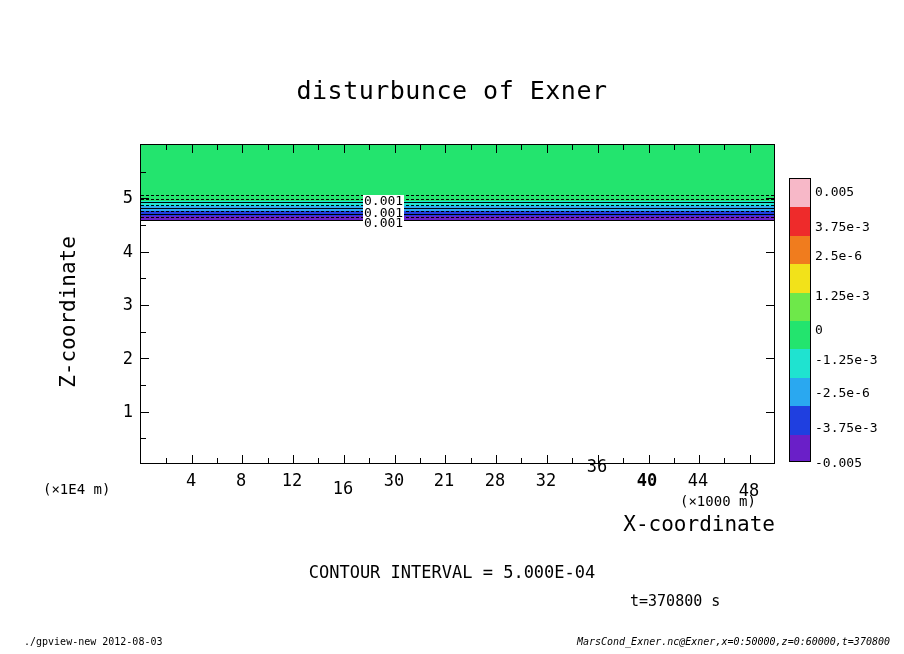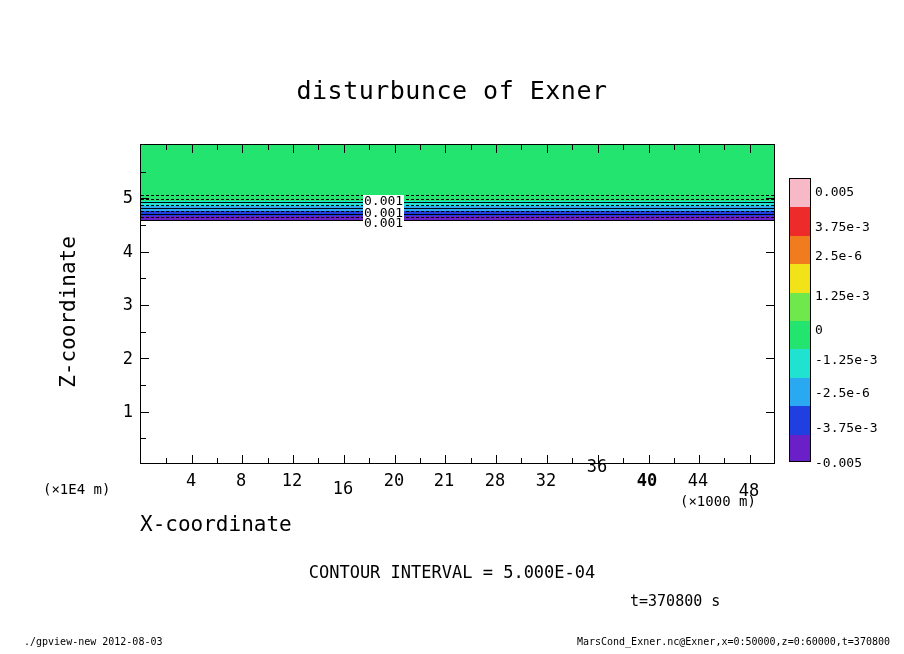--- a/index.html
+++ b/index.html
@@ -69,21 +69,21 @@
   }
   .ylab {
     position: absolute;
     font-size: 17px;
     text-align: right;
     width: 30px;
   }
 
   #x-axis-title {
     left: 140px; top: 512px; width: 635px;
-    text-align: left;
+    text-align: right;
     font-size: 21px;
   }
   #y-axis-title {
     left: -42px; top: 300px;
     width: 220px;
     text-align: center;
     font-size: 21px;
     transform: rotate(-90deg);
   }
   #x-unit {
@@ -122,20 +122,21 @@
     font-size: 15px;
   }
   #footer-left {
     left: 24px; top: 636px;
     font-size: 10px;
   }
   #footer-right {
     right: 14px; top: 636px;
     font-size: 10px;
     text-align: right;
+    font-style: italic;
   }
 </style>
 </head>
 <body>
 
 <div class="abs" id="chart-title">disturbunce of Exner</div>
 
 <div class="abs" id="plot-frame">
 
   <div class="band" style="top:0px;height:51px;background:#23e46e;"></div>
@@ -227,21 +228,21 @@
   <div class="tick-r" style="top:213px;width:8px;"></div>
   <div class="tick-r" style="top:160px;width:8px;"></div>
   <div class="tick-r" style="top:107px;width:8px;"></div>
   <div class="tick-r" style="top:53px;width:8px;"></div>
 </div>
 
 <div class="abs xlab" style="left:191px;top:470px;">4</div>
 <div class="abs xlab" style="left:241px;top:470px;">8</div>
 <div class="abs xlab" style="left:292px;top:470px;">12</div>
 <div class="abs xlab" style="left:343px;top:470px;margin-top:8px;">16</div>
-<div class="abs xlab" style="left:394px;top:470px;">20</div>
+<div class="abs xlab" style="left:394px;top:470px;">30</div>
 <div class="abs xlab" style="left:444px;top:470px;">21</div>
 <div class="abs xlab" style="left:495px;top:470px;">28</div>
 <div class="abs xlab" style="left:546px;top:470px;">32</div>
 <div class="abs xlab" style="left:597px;top:456px;">36</div>
 <div class="abs xlab" style="left:647px;top:470px;font-weight:bold;">40</div>
 <div class="abs xlab" style="left:698px;top:470px;">44</div>
 <div class="abs xlab" style="left:749px;top:480px;">48</div>
 
 <div class="abs ylab" style="left:103px;top:401px;">1</div>
 <div class="abs ylab" style="left:103px;top:348px;">2</div>

